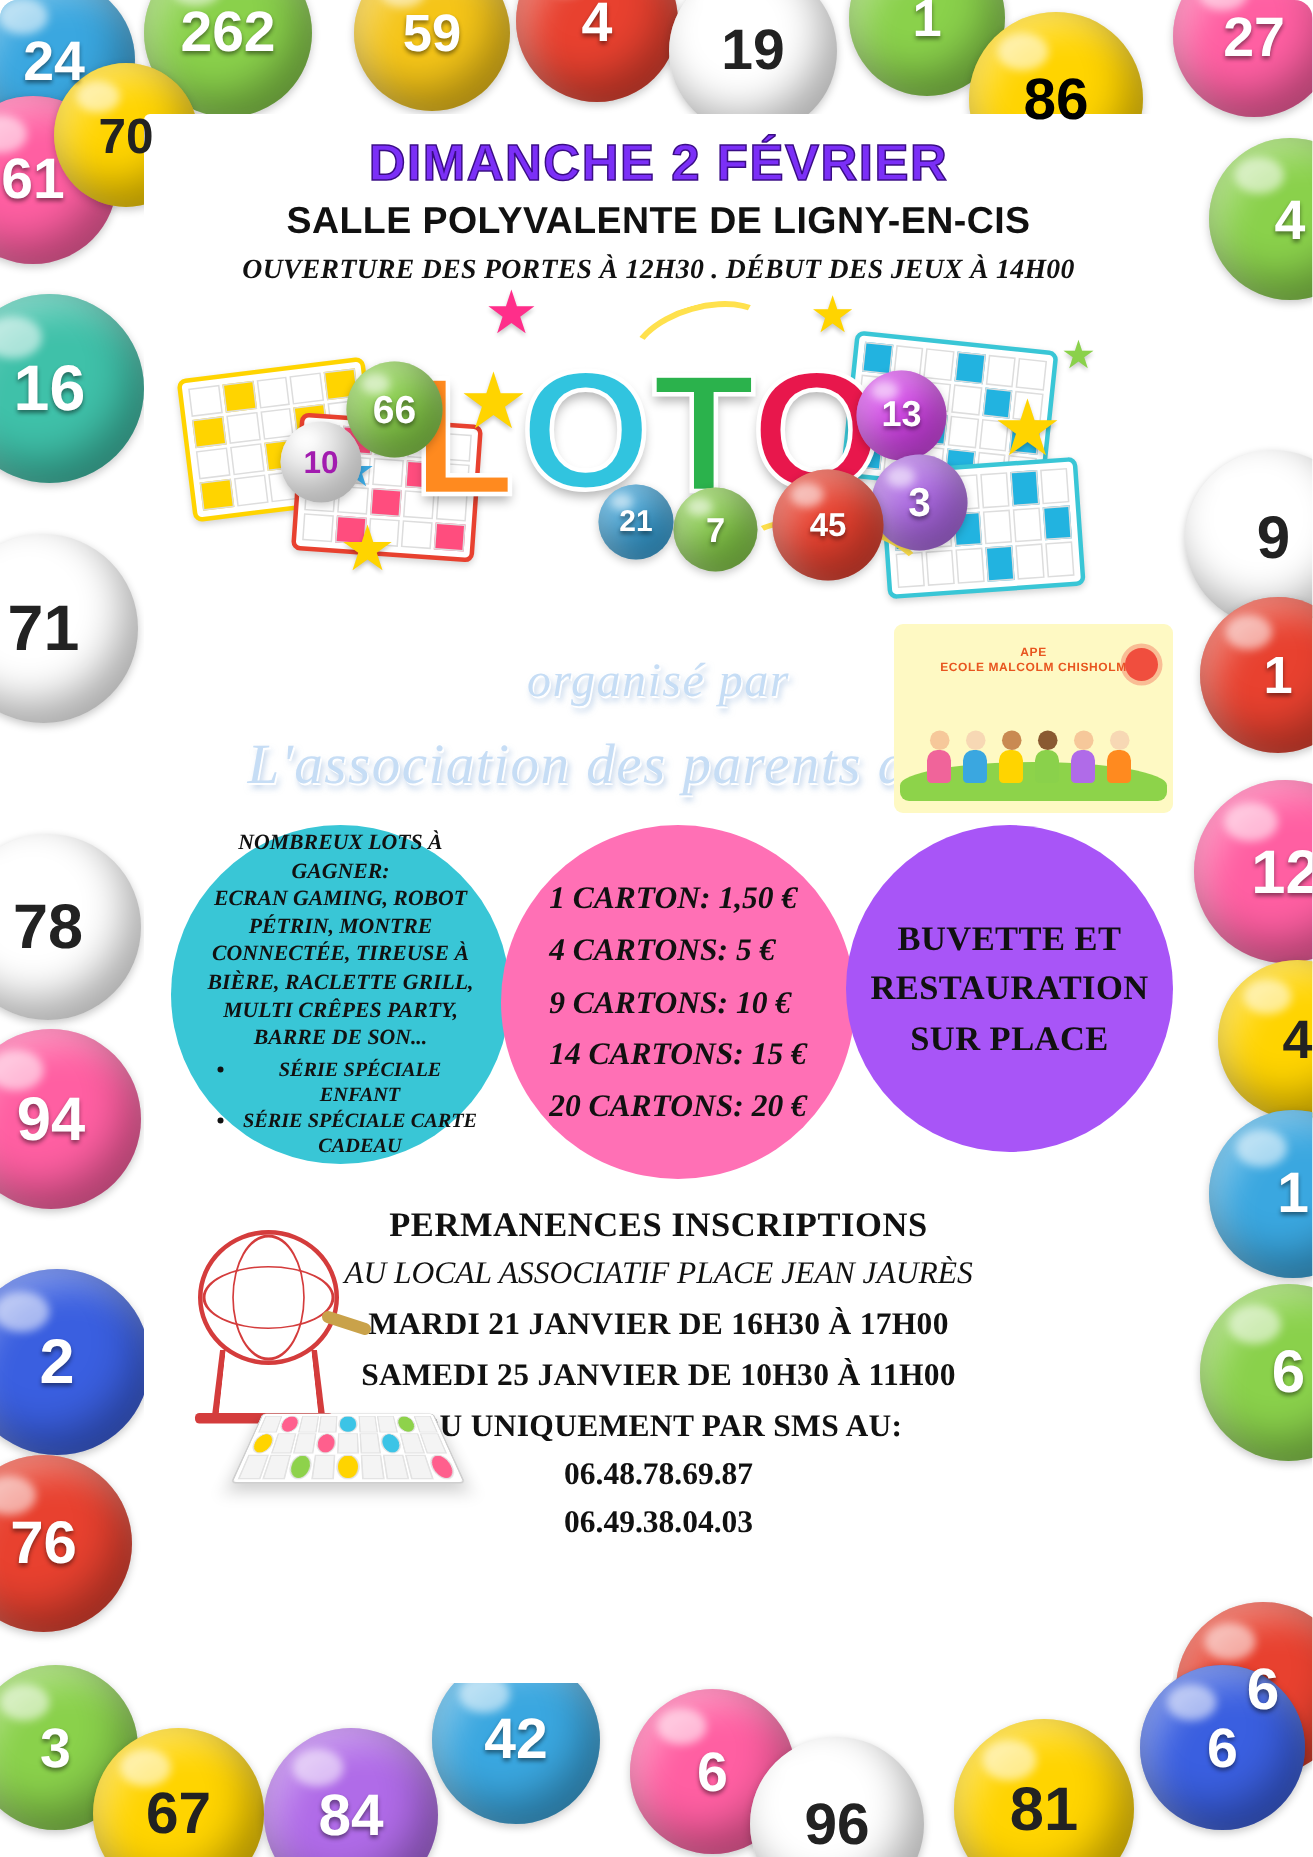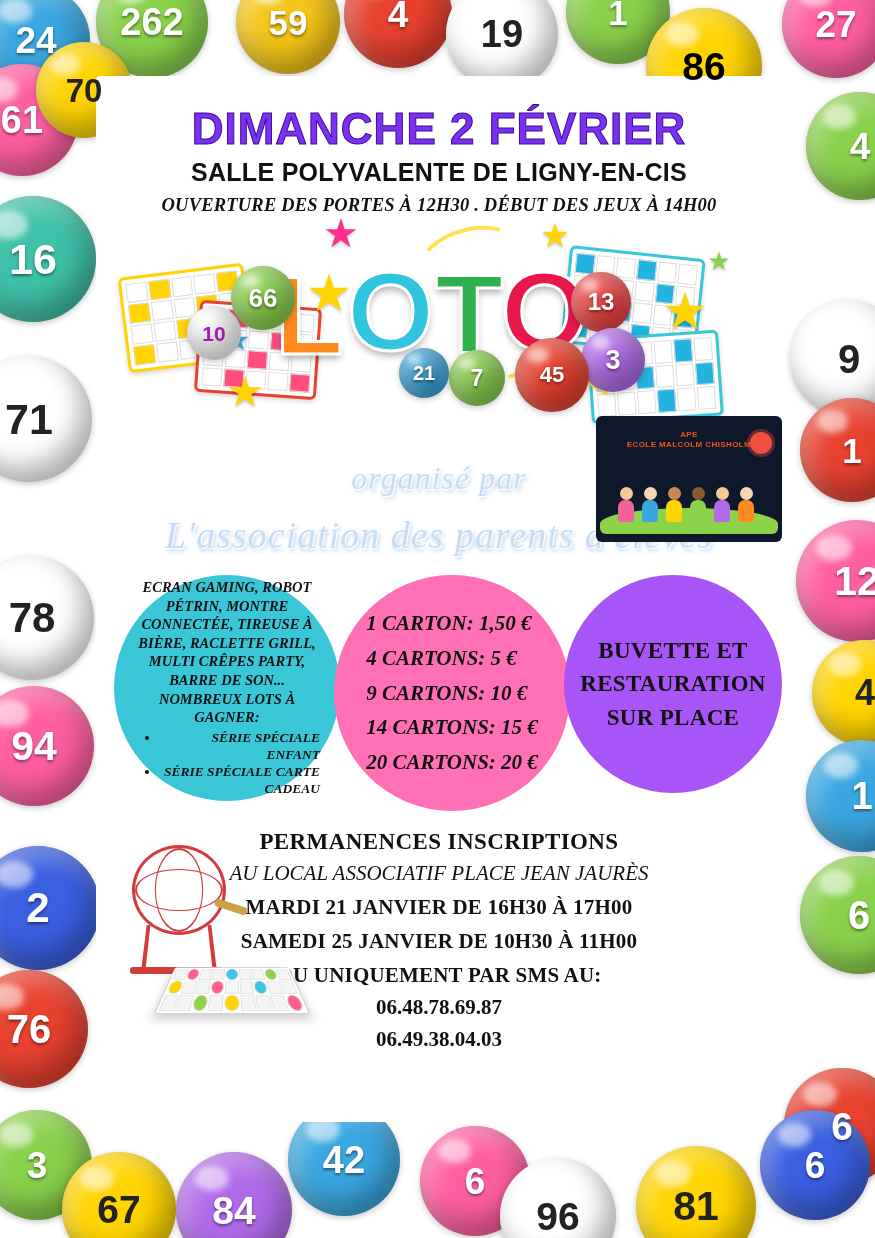--- a/index.html
+++ b/index.html
@@ -13,20 +13,21 @@
     overflow: hidden;
     font-family: "Liberation Serif", serif;
     position: relative;
   }
 
   #poster {
     position: absolute;
     inset: 0;
     background: #ffffff;
     overflow: hidden;
+    border-radius: 12px;
   }
 
   
   .ball {
     position: absolute;
     border-radius: 50%;
     display: flex;
     align-items: center;
     justify-content: center;
     color: #ffffff;
@@ -63,25 +64,25 @@
     width: 686px;
     height: 1046px;
     background: #ffffff;
     border-radius: 4px;
   }
 
   .hdr-date {
     text-align: center;
     font-family: "Liberation Sans", sans-serif;
     font-weight: bold;
-    font-size: 44px;
+    font-size: 34px;
     letter-spacing: 1px;
     color: #7b2ff7;
     -webkit-text-stroke: 1px #3a0d85;
-    margin-top: 28px;
+    margin-top: 14px;
   }
   .hdr-place {
     text-align: center;
     font-family: "Liberation Sans", sans-serif;
     font-weight: bold;
     font-size: 25px;
     color: #111;
     margin-top: 4px;
     letter-spacing: 0.3px;
   }
@@ -144,21 +145,21 @@
     border-radius: 50%;
   }
 
   
   #ape-logo {
     position: absolute;
     left: 500px;
     top: 340px;
     width: 186px;
     height: 126px;
-    background: #0f172a;
+    background: #fef9c3;
     border-radius: 6px;
     overflow: hidden;
   }
   #ape-logo .ape-title {
     position: absolute;
     top: 14px; left: 0; right: 0;
     text-align: center;
     font-family: "Liberation Sans", sans-serif;
     font-weight: bold;
     font-size: 8px;
@@ -242,21 +243,21 @@
     font-style: italic;
     font-weight: bold;
     font-size: 14.5px;
     color: #111;
     line-height: 1.28;
     padding: 0 20px;
   }
   .lots-list {
     margin: 2px 0 0 0;
     padding-left: 26px;
-    text-align: right;
+    text-align: center;
     font-size: 13.5px;
   }
   .prices {
     font-family: "Liberation Serif", serif;
     font-style: italic;
     font-weight: bold;
     font-size: 21px;
     color: #111;
     line-height: 1.65;
     text-align: left;
@@ -612,21 +613,21 @@
       <div class="loto-letter" style="left:228px; top:34px; color:#31c4df;">O</div>
       <div class="loto-letter" style="left:316px; top:36px; color:#2bb24c;">T</div>
       <div class="loto-letter" style="left:382px; top:34px; color:#e8174c;">O</div>
 
       <div class="ball" style="left:112px; top:44px; width:64px; height:64px; background:#8ad14b; font-size:26px;">
         <span>66</span>
         </div>
       <div class="ball" style="left:68px; top:84px; width:54px; height:54px; background:#ffffff; color:#a21caf; font-size:21px; text-shadow:none;">
         <span>10</span>
         </div>
-      <div class="ball" style="left:452px; top:50px; width:60px; height:60px; background:#ef4444; font-size:24px;">
+      <div class="ball" style="left:452px; top:50px; width:60px; height:60px; background:#d946ef; font-size:24px;">
         <span>13</span>
         </div>
       <div class="ball" style="left:462px; top:106px; width:64px; height:64px; background:#b06be8; font-size:27px;">
         <span>3</span>
         </div>
       <div class="ball" style="left:396px; top:116px; width:74px; height:74px; background:#e8412f; font-size:22px;">
         <span>45</span>
         </div>
       <div class="ball" style="left:330px; top:128px; width:56px; height:56px; background:#8ad14b; font-size:23px;">
         <span>7</span>
@@ -669,22 +670,22 @@
         </div>
     </div>
 
     <div class="script" id="organise">organisé par</div>
     <div class="script" id="assoc">L'association des parents d'élèves</div>
 
     <div id="circles">
 
       <div class="circle" id="circle-lots">
         <div class="lots-text">
+          <div>NOMBREUX LOTS À GAGNER:</div>
           <div>ECRAN GAMING, ROBOT PÉTRIN, MONTRE CONNECTÉE, TIREUSE À BIÈRE, RACLETTE GRILL, MULTI CRÊPES PARTY, BARRE DE SON...</div>
-          <div>NOMBREUX LOTS À GAGNER:</div>
           <ul class="lots-list">
             <li>SÉRIE SPÉCIALE ENFANT</li>
             <li>SÉRIE SPÉCIALE CARTE CADEAU</li>
           </ul>
         </div>
       </div>
 
       <div class="circle" id="circle-prices">
         <div class="prices">
           <div>1 CARTON: 1,50 €</div>

